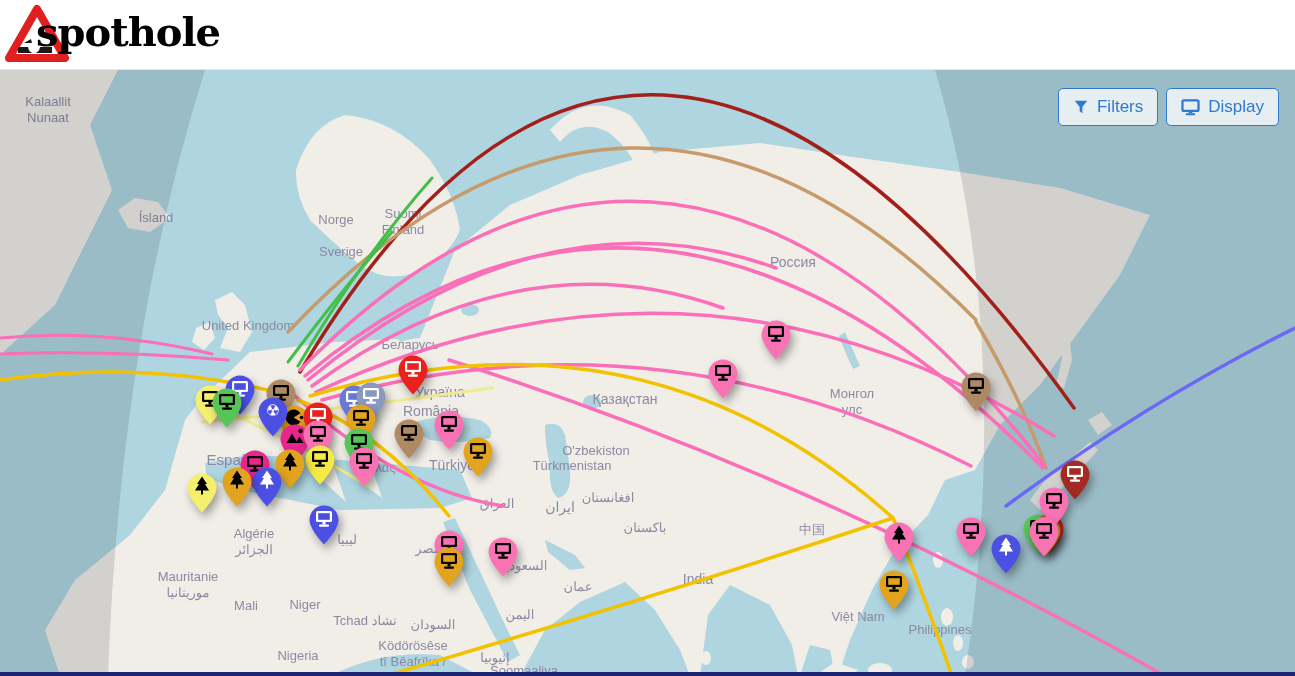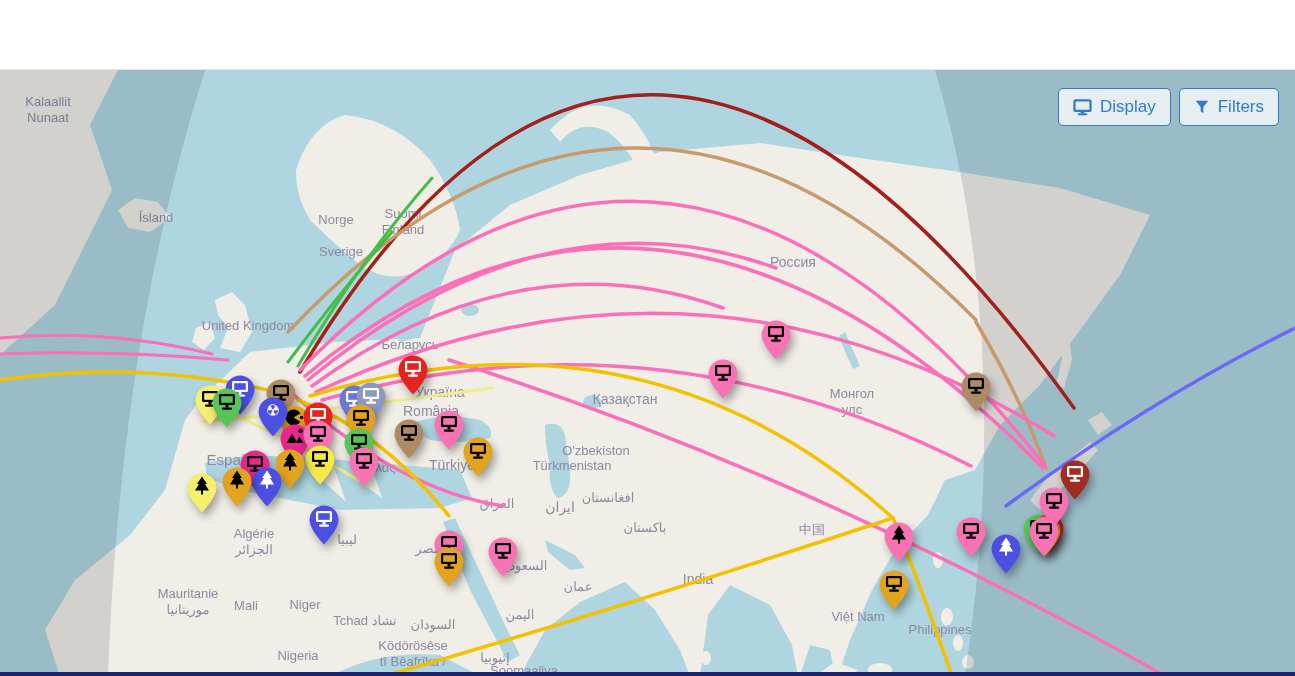--- a/index.html
+++ b/index.html
@@ -37,20 +37,28 @@
     color:#2e7ad1; font-size:17px; cursor:pointer; }
   .map-btn svg { flex:0 0 auto; }
 
   .footer-strip { position:absolute; left:0; bottom:0; width:100%; height:4px;
     background:#1d2473; z-index:45; }
 </style>
 </head>
 <body>
 
 <div class="header">
+  <div class="logo">
+    <svg class="logo-tri" width="66" height="62" viewBox="0 0 66 62">
+      <path d="M33 6 L61 55 L5 55 Z" fill="#ffffff" stroke="#e02020" stroke-width="8" stroke-linejoin="round"></path>
+      <path d="M14 44 L24 44 Q25 50 30 50 Q35 50 36 44 L48 44 L48 50 L14 50 Z" fill="#1a1a1a"></path>
+      <path d="M20 40 L27 36 L28 40 Z" fill="#1a1a1a"></path>
+    </svg>
+    <span class="logo-word">spothole</span>
+  </div>
 </div>
 
 <div class="map">
 
   <svg class="layer" width="1295" height="606" viewBox="0 0 1295 606">
 
     <path class="land" d="M0 0 L118 0 L90 55 L112 120 L55 235 L0 285 Z"></path>
 
     <path class="land" d="M118 140 L135 128 L158 132 L170 148 L150 162 L128 158 Z"></path>
 
@@ -113,21 +121,21 @@
       <div class="map-label" style="left: 560px; top: 438px; font-size: 14px;">ايران</div>
       <div class="map-label" style="left: 497px; top: 434px;">العراق</div>
       <div class="map-label" style="left: 645px; top: 458px;">باكستان</div>
       <div class="map-label" style="left: 523px; top: 496px;">السعودية</div>
       <div class="map-label" style="left: 578px; top: 517px; text-align: center;">عمان</div>
       <div class="map-label" style="left: 520px; top: 545px;">اليمن</div>
       <div class="map-label" style="left: 428px; top: 479px;">مصر</div>
       <div class="map-label" style="left: 347px; top: 470px;">ليبيا</div>
       <div class="map-label" style="left: 254px; top: 472px;">Algérie
 الجزائر</div>
-      <div class="map-label" style="left: 188px; top: 515px; margin-top: 17px;">Mauritanie
+      <div class="map-label" style="left: 188px; top: 515px;">Mauritanie
 موريتانيا</div>
       <div class="map-label" style="left: 246px; top: 536px;">Mali</div>
       <div class="map-label" style="left: 305px; top: 535px;">Niger</div>
       <div class="map-label" style="left: 365px; top: 551px;">Tchad تشاد</div>
       <div class="map-label" style="left: 433px; top: 555px;">السودان</div>
       <div class="map-label" style="left: 298px; top: 586px;">Nigeria</div>
       <div class="map-label" style="left: 413px; top: 592px;">Ködörösêse
 tî Bêafrîka /
 République</div>
       <div class="map-label" style="left: 495px; top: 588px;">إثيوبيا</div>
@@ -434,29 +442,29 @@
           <path d="M15 0.5 C6.9 0.5 0.5 6.9 0.5 15 C0.5 24.5 15 39.5 15 39.5 C15 39.5 29.5 24.5 29.5 15 C29.5 6.9 23.1 0.5 15 0.5 Z" fill="#e2a31f"></path>
           <rect x="7" y="6" width="16" height="11" rx="1.5" fill="#000000"></rect>
           <rect x="9.2" y="8.2" width="11.6" height="6.6" fill="#e2a31f"></rect>
           <rect x="13.5" y="17" width="3" height="2.6" fill="#000000"></rect>
           <rect x="10" y="19.6" width="10" height="2.2" rx="1" fill="#000000"></rect>
         </svg></div>
     </div>
 
   <div class="float-btns">
     <button class="map-btn">
+      <svg width="16" height="16" viewBox="0 0 18 18">
+        <path d="M2 2 L16 2 L10.5 9 L10.5 16 L7.5 13.8 L7.5 9 Z" fill="#2e7ad1"></path>
+      </svg>
+      <span>Filters</span>
+    </button>
+    <button class="map-btn">
       <svg width="19" height="17" viewBox="0 0 20 18">
         <rect x="1.5" y="1.5" width="17" height="11" rx="1.5" fill="none" stroke="#2e7ad1" stroke-width="2.4"></rect>
         <rect x="8" y="12.5" width="4" height="2.5" fill="#2e7ad1"></rect>
         <rect x="5" y="15" width="10" height="2.2" rx="1" fill="#2e7ad1"></rect>
       </svg>
       <span>Display</span>
     </button>
-    <button class="map-btn">
-      <svg width="16" height="16" viewBox="0 0 18 18">
-        <path d="M2 2 L16 2 L10.5 9 L10.5 16 L7.5 13.8 L7.5 9 Z" fill="#2e7ad1"></path>
-      </svg>
-      <span>Filters</span>
-    </button>
   </div>
 
   <div class="footer-strip"></div>
 </div>
 
 </body></html>

